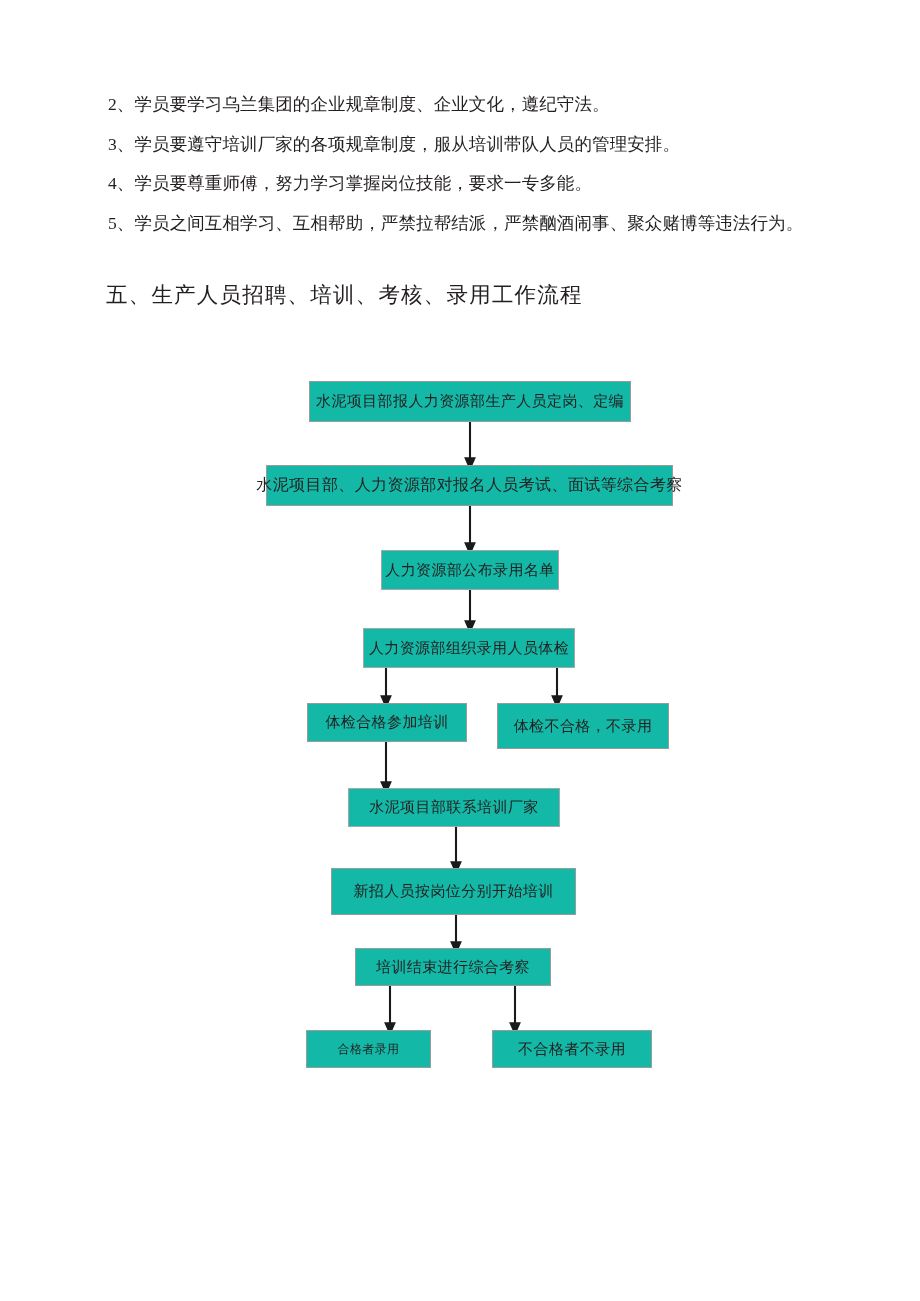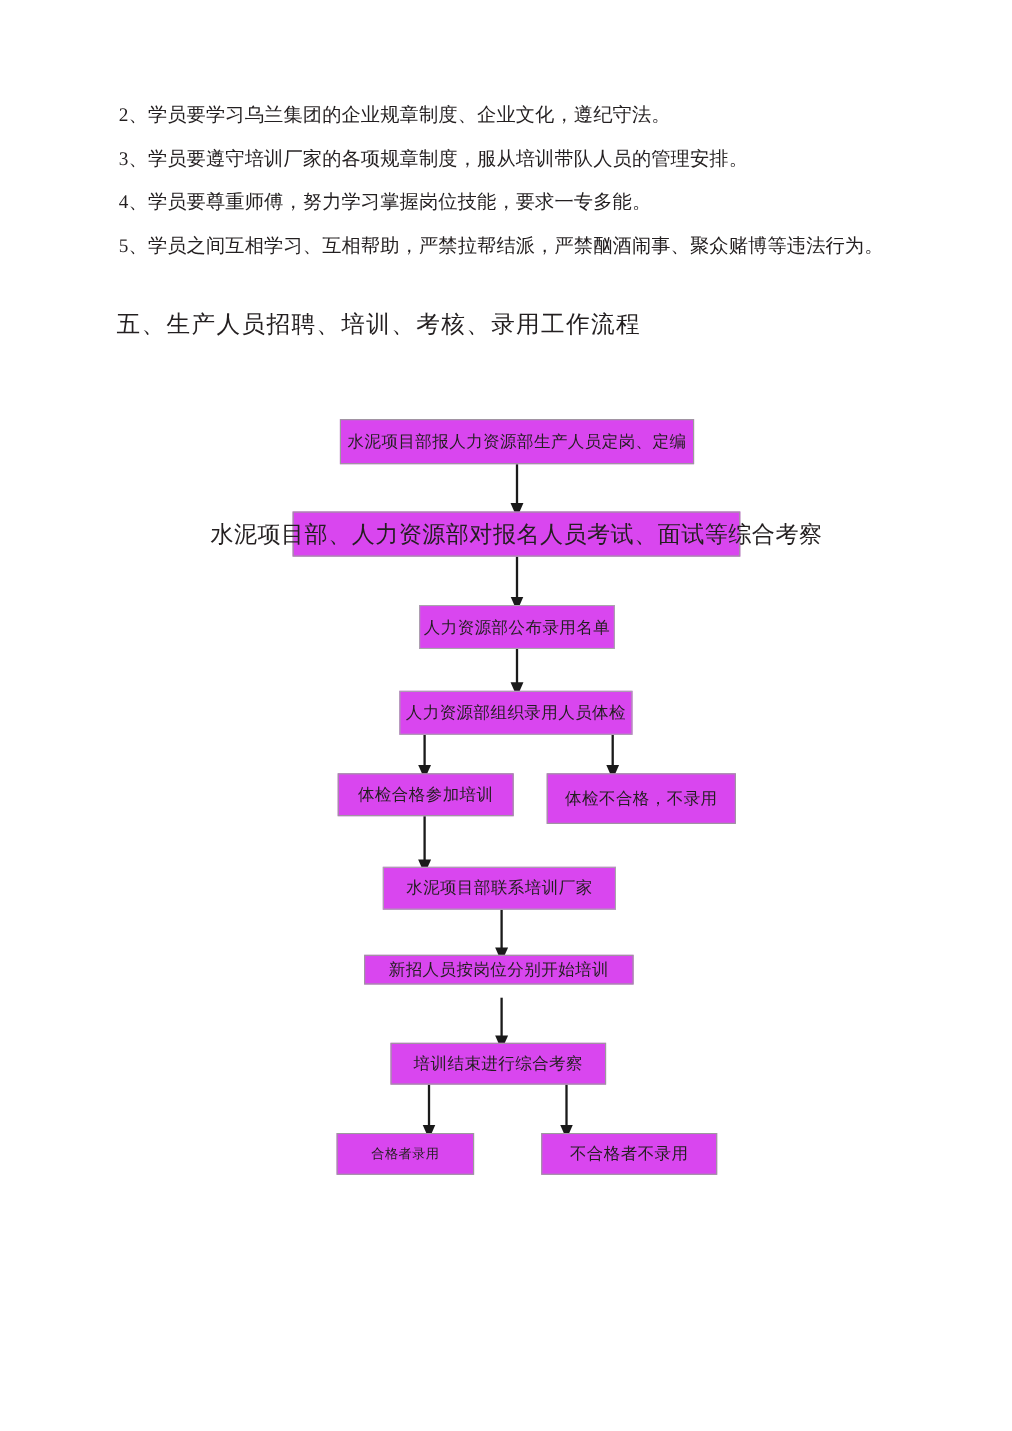--- a/index.html
+++ b/index.html
@@ -56,21 +56,21 @@
     position: absolute;
     left: 0;
     top: 0;
     width: 920px;
     height: 1301px;
   }
   .node {
     position: absolute;
     box-sizing: border-box;
     border: 1.2px solid #9b9b9b;
-    background: #d946ef;
+    background: #14b8a6;
     display: flex;
     align-items: center;
     justify-content: center;
     color: #231f20;
     font-size: 15px;
     letter-spacing: 0.4px;
     white-space: nowrap;
     font-family: "Liberation Serif", "DejaVu Serif", serif;
   }
   .node.thin {
@@ -136,21 +136,21 @@
         <line x1="390" y1="986" x2="390" y2="1029"></line>
 
         <line x1="515" y1="986" x2="515" y2="1029"></line>
       </g>
     </svg>
 
     <div class="node" style="left:309px; top:381px; width:322px; height:41px; font-size:15px;">
       <span>水泥项目部报人力资源部生产人员定岗、定编</span>
     </div>
 
-    <div class="node" style="left:266px; top:465px; width:407px; height:41px; font-size:21px;">
+    <div class="node" style="left:266px; top:465px; width:407px; height:41px; font-size:16px;">
       <span>水泥项目部、人力资源部对报名人员考试、面试等综合考察</span>
     </div>
 
     <div class="node thin" style="left:381px; top:550px; width:178px; height:40px; font-size:15px;">
       <span>人力资源部公布录用名单</span>
     </div>
 
     <div class="node thin" style="left:363px; top:628px; width:212px; height:40px; font-size:15px;text-align:center;">
       <span>人力资源部组织录用人员体检</span>
     </div>
@@ -160,21 +160,21 @@
     </div>
 
     <div class="node" style="left:497px; top:703px; width:172px; height:46px; font-size:15px;">
       <span>体检不合格，不录用</span>
     </div>
 
     <div class="node thin" style="left:348px; top:788px; width:212px; height:39px; font-size:15px;justify-content:center;">
       <span>水泥项目部联系培训厂家</span>
     </div>
 
-    <div class="node" style="left:331px; top:868px; width:245px; height:27px; font-size:15px;">
+    <div class="node" style="left:331px; top:868px; width:245px; height:47px; font-size:15px;">
       <span>新招人员按岗位分别开始培训</span>
     </div>
 
     <div class="node" style="left:355px; top:948px; width:196px; height:38px; font-size:15px;">
       <span>培训结束进行综合考察</span>
     </div>
 
     <div class="node" style="left:306px; top:1030px; width:125px; height:38px; font-size:12px;">
       <span>合格者录用</span>
     </div>

